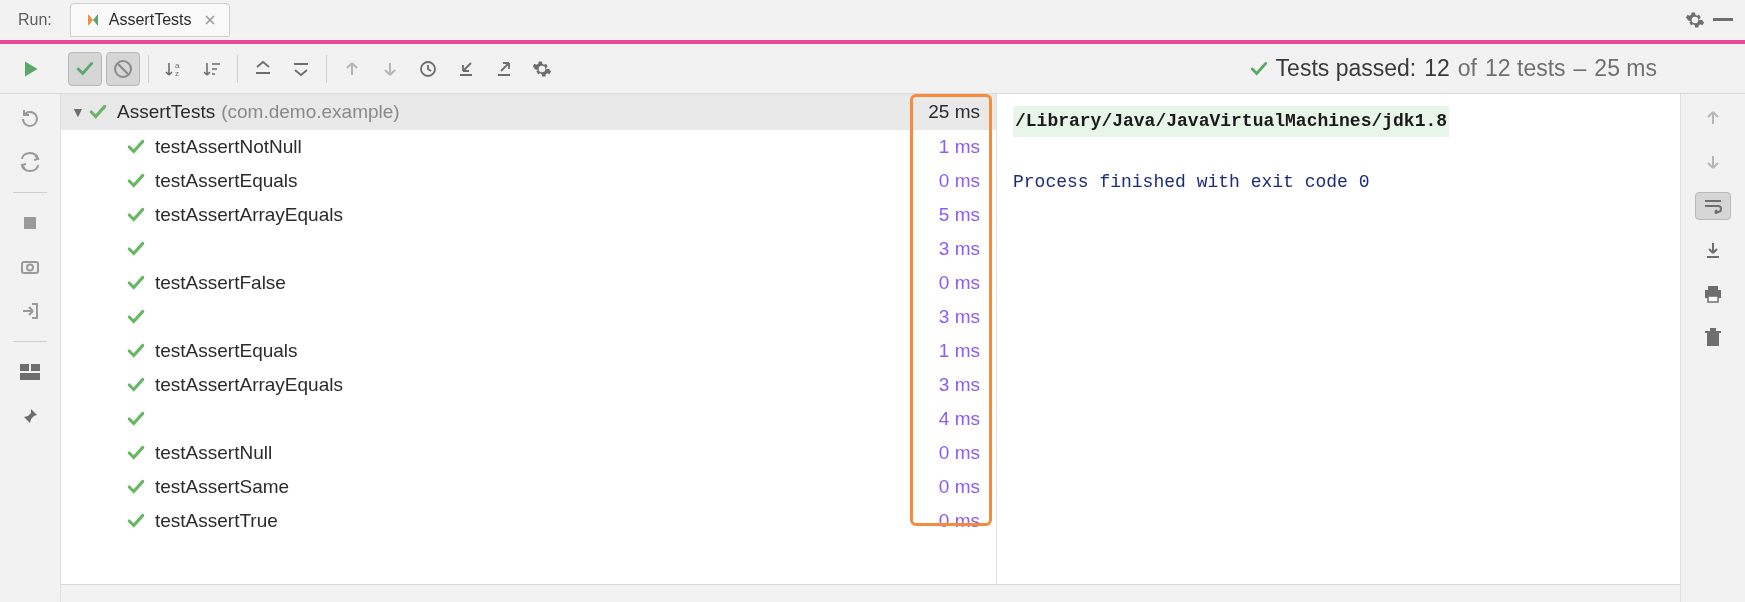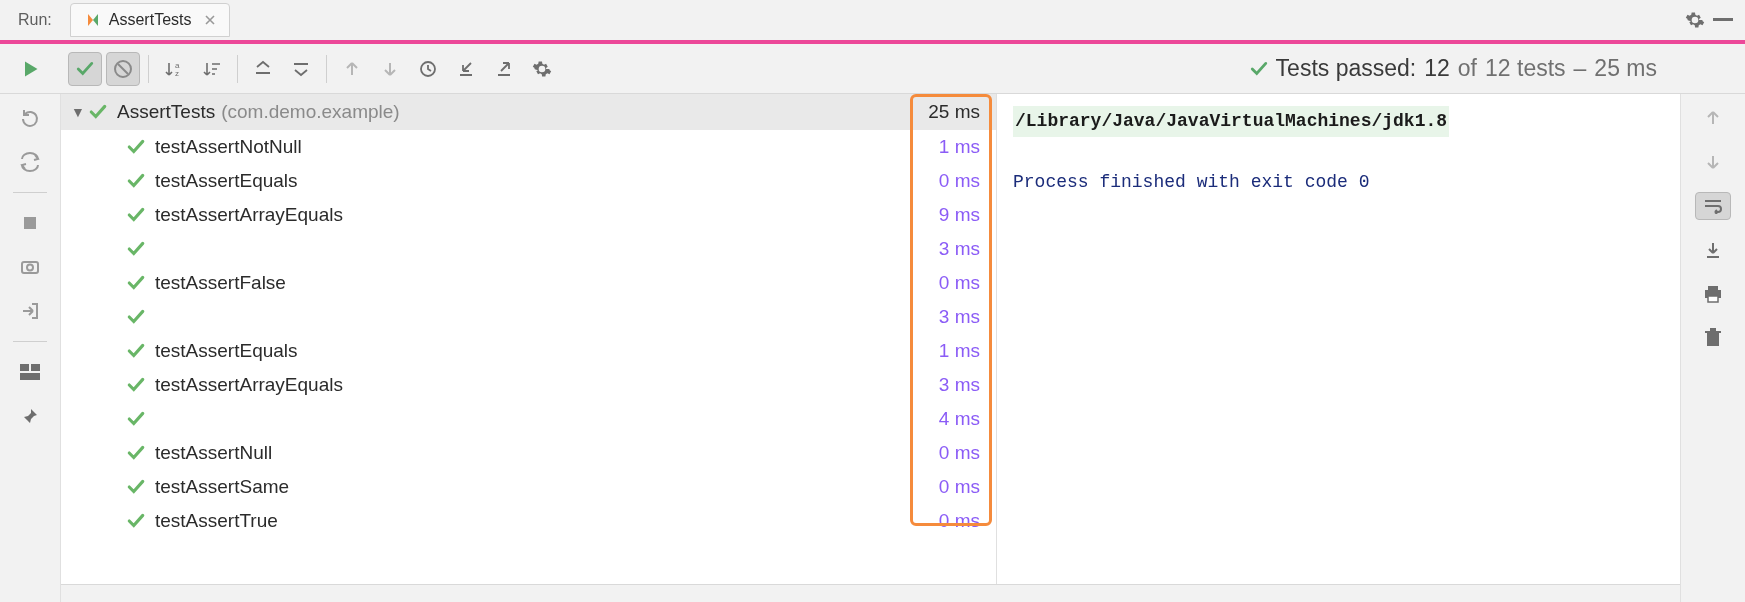--- a/index.html
+++ b/index.html
@@ -485,21 +485,21 @@
             <span class="duration">0 ms</span>
           </div>
           <div class="tree-row child">
             <span class="check">
               <svg width="18" height="18" viewBox="0 0 16 16">
                 <path d="M2 8 L6 12 L14 3" stroke="currentColor" stroke-width="2.8" fill="none" stroke-linecap="round"></path>
               </svg>
             </span>
             <span class="test-name">testAssertArrayEquals</span>
             <span class="row-spacer"></span>
-            <span class="duration">9 ms</span>
+            <span class="duration">5 ms</span>
           </div>
           <div class="tree-row child">
             <span class="check">
               <svg width="18" height="18" viewBox="0 0 16 16">
                 <path d="M2 8 L6 12 L14 3" stroke="currentColor" stroke-width="2.8" fill="none" stroke-linecap="round"></path>
               </svg>
             </span>
             <span class="row-spacer"></span>
             <span class="duration">3 ms</span>
           </div>

